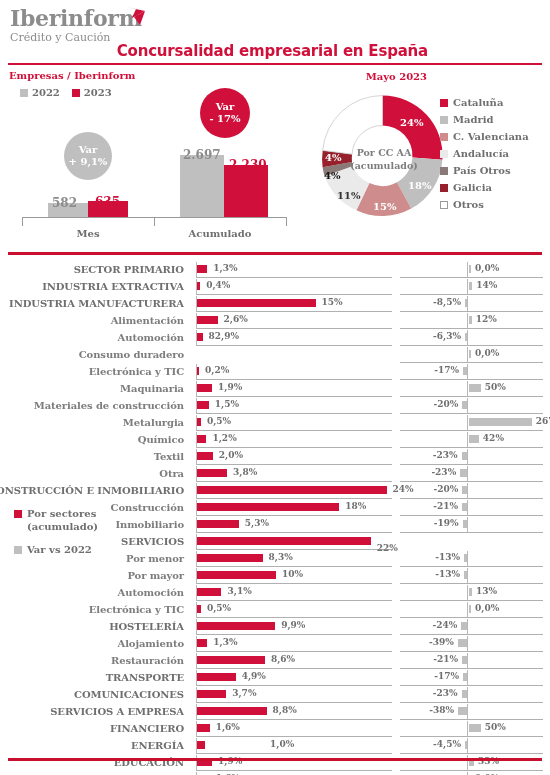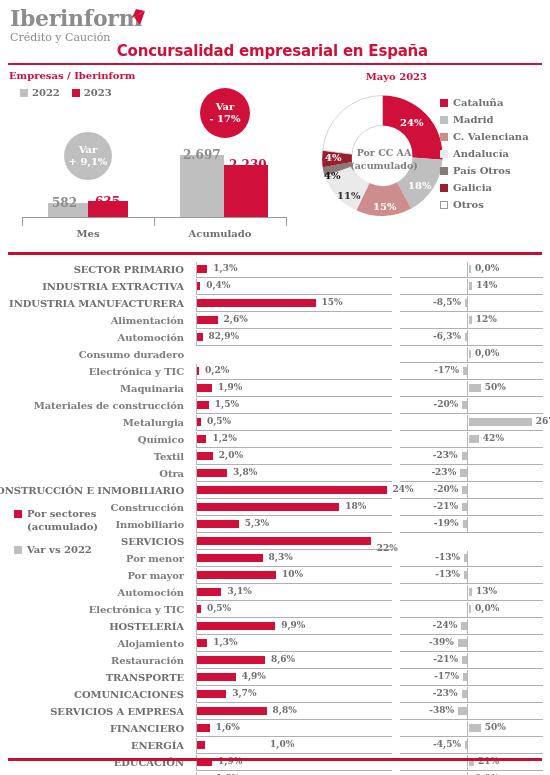--- a/index.html
+++ b/index.html
@@ -661,21 +661,21 @@
         <div class="pane-l">
           <div class="base"></div>
           <div class="hr"></div>
           <div class="rbar" style="width: 15.01px;"></div>
           <div class="rval" style="left: 22.01px;">1,9%</div>
         </div>
         <div class="pane-r">
           <div class="hr"></div>
           <div class="axis"></div>
           <div class="gbar" style="left: 69px; width: 4.935px;"></div>
-          <div class="gval" style="left: 77.935px;">21%</div>
+          <div class="gval" style="left: 77.935px;">33%</div>
         </div>
       </div>
       <div class="row">
         <div class="lbl major">SANIDAD</div>
         <div class="pane-l">
           <div class="base"></div>
           <div class="rval" style="left: 19.64px;">1,6%</div>
         </div>
         <div class="pane-r">
           <div class="axis"></div>

